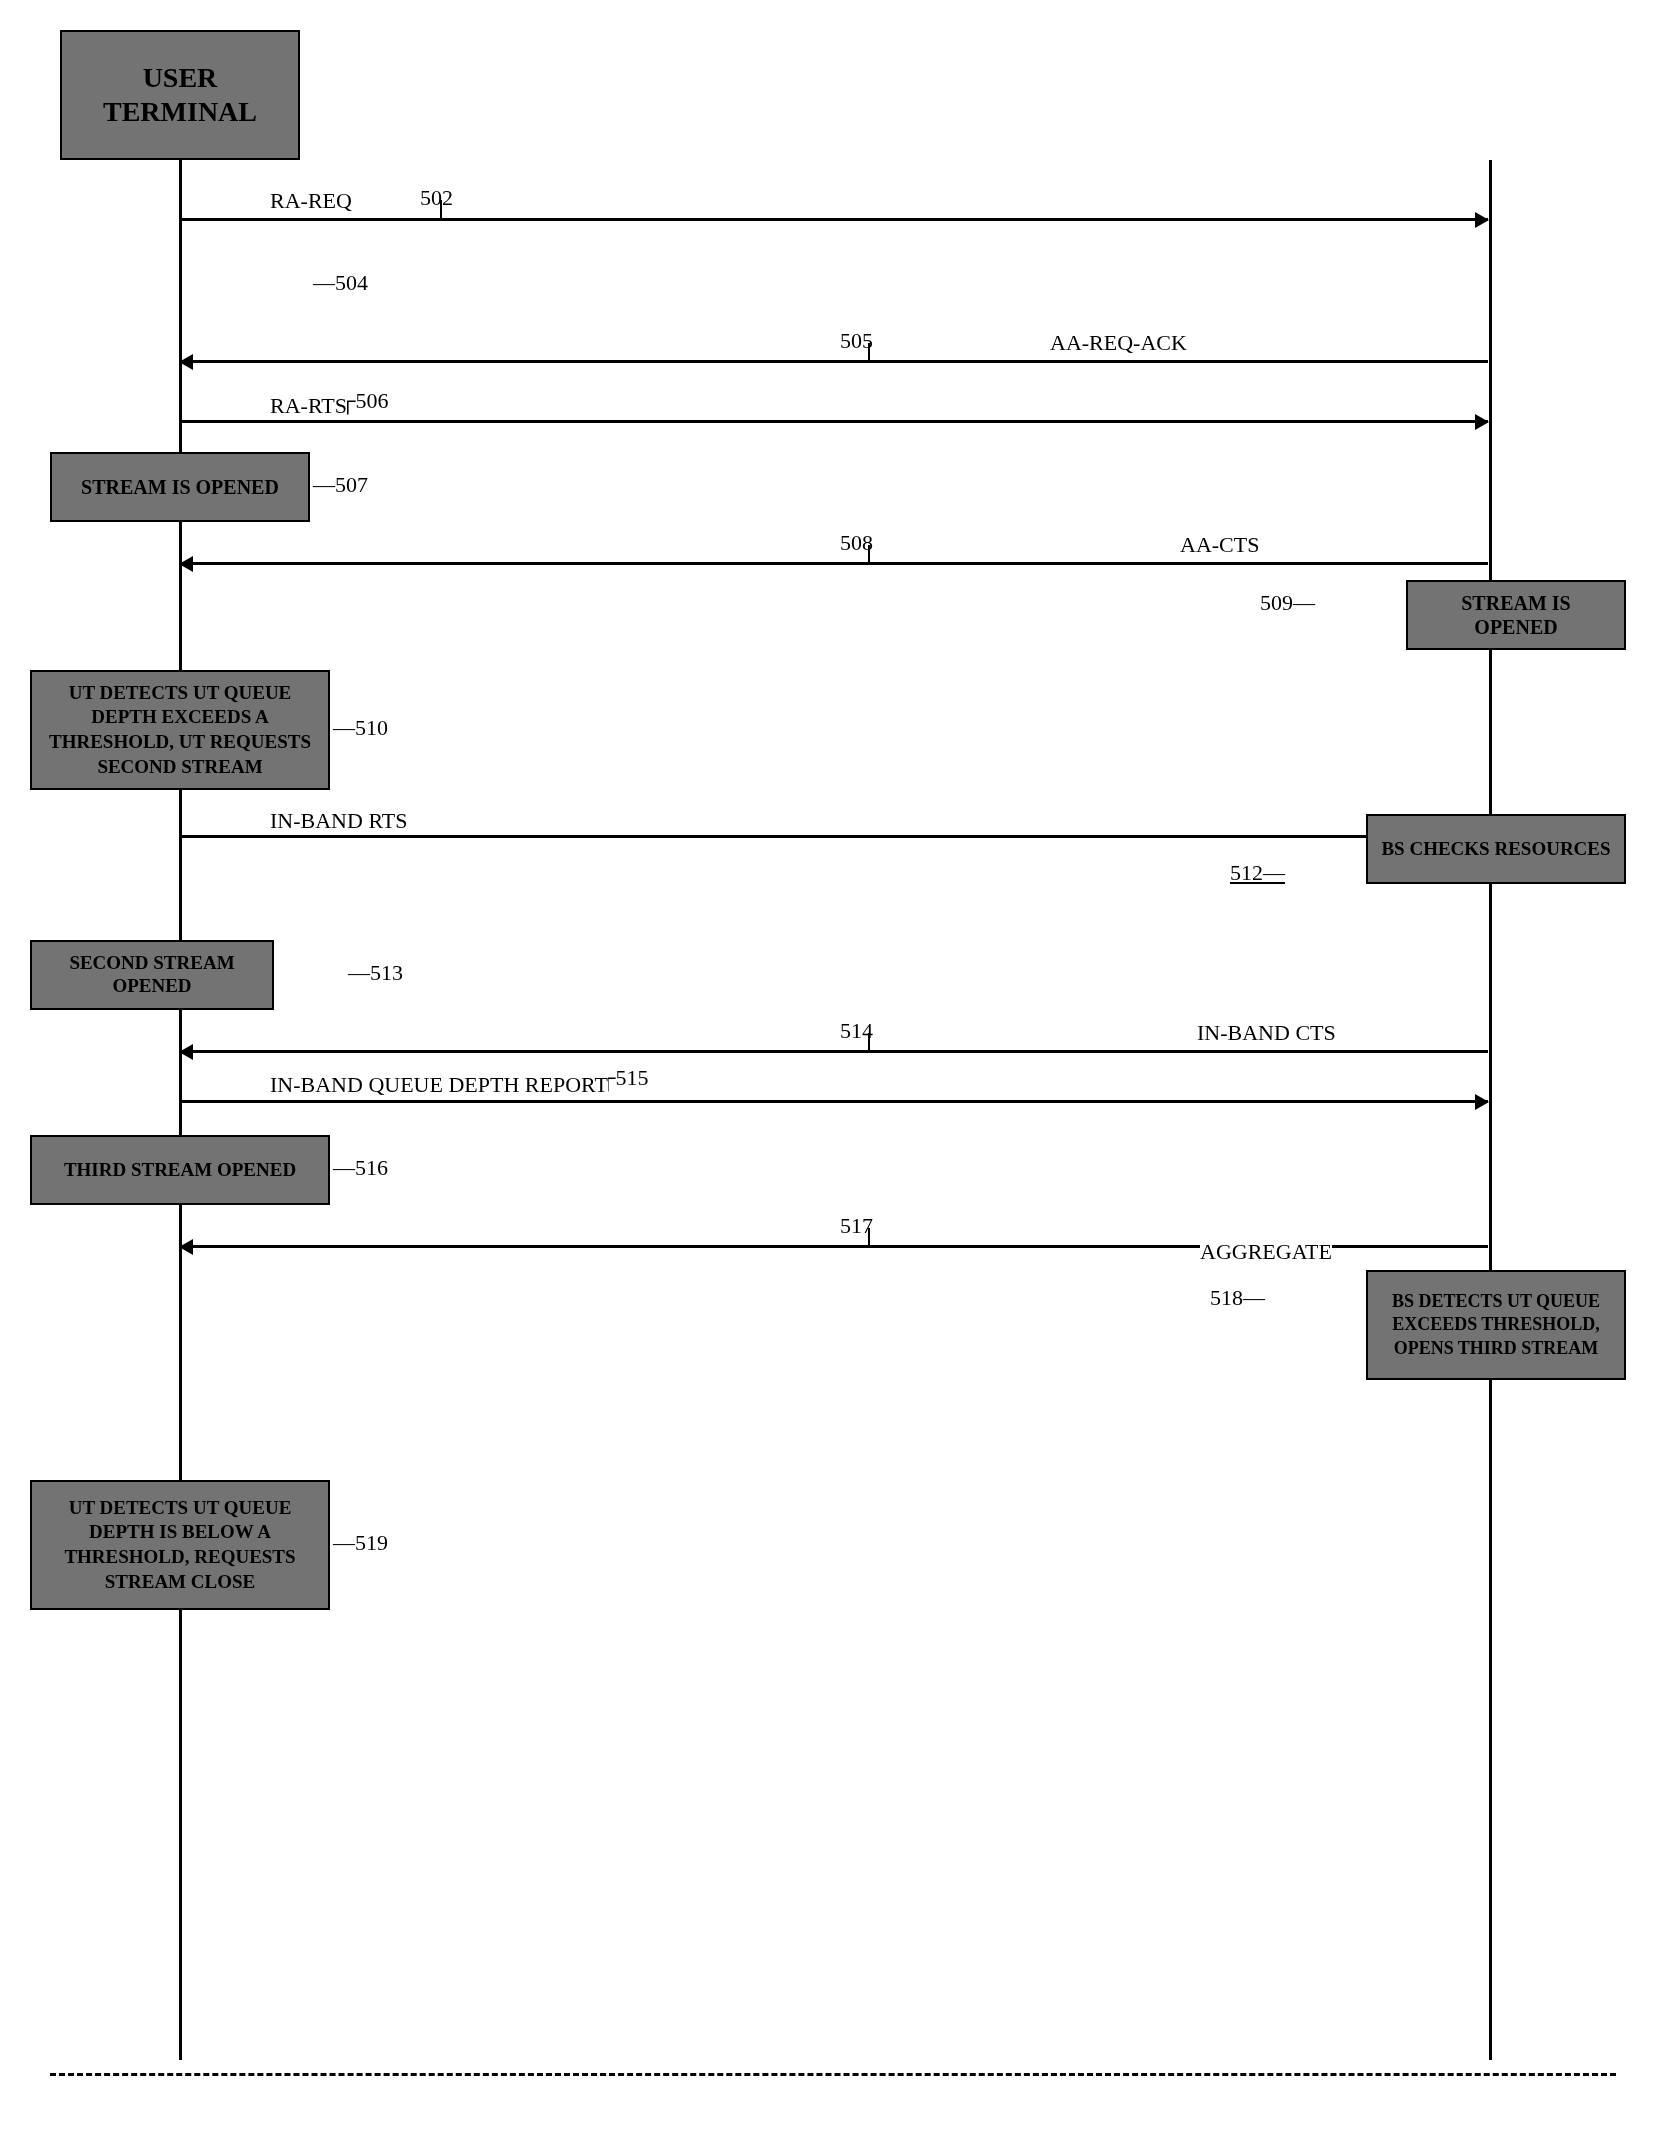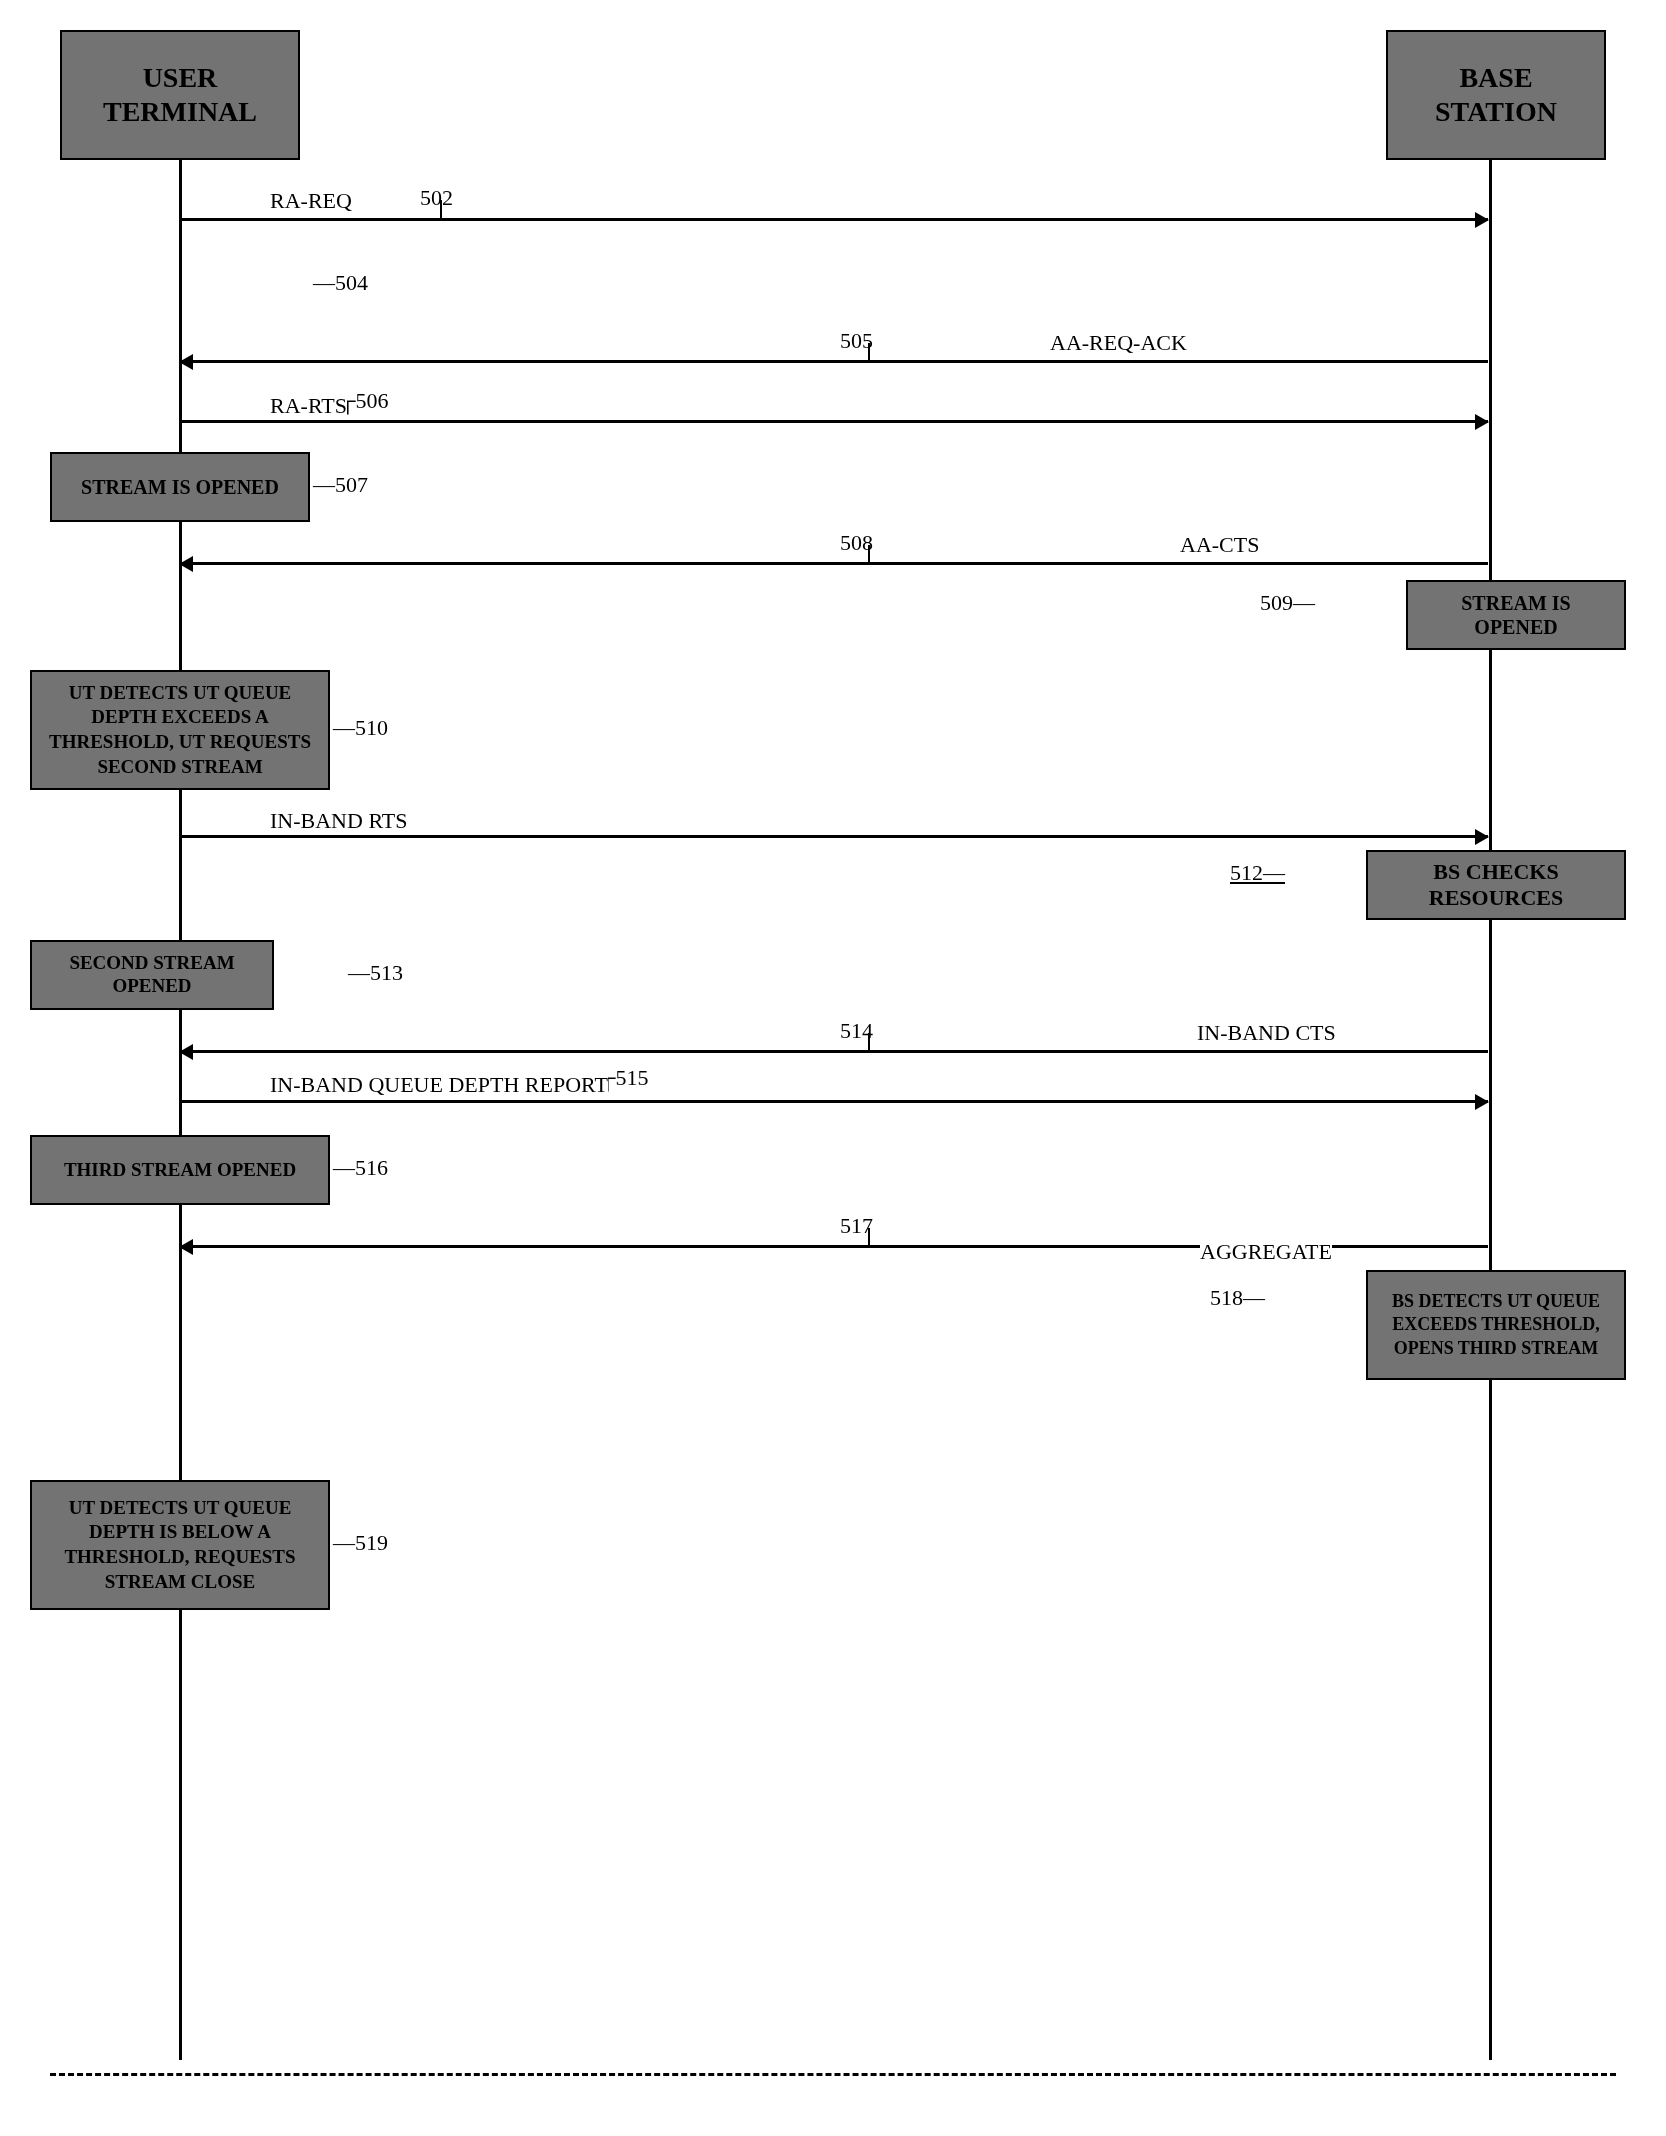--- a/index.html
+++ b/index.html
@@ -76,24 +76,20 @@
 </head>
 <body>
 
 <div class="diagram-container">
 
   <div class="box" style="left:60px; top:30px; width:240px; height:130px; font-size:28px;">
     <span style="white-space:pre-line;">USER
 TERMINAL</span>
   </div>
 
-  <div class="box" style="right:60px; top:30px; width:220px; height:130px; font-size:28px;">
-    <span style="white-space:pre-line;">BASE
-STATION</span>
-  </div>
 
   <div class="vline" style="left:179px; top:160px; height:1900px;"></div>
 
   <div class="vline" style="left:1489px; top:160px; height:1900px;"></div>
 
   <div class="ref-num" style="left:420px; top:185px;">502</div>
 
   <div style="position:absolute; left:440px; top:200px; width:2px; height:20px; background:#000;"></div>
 
   <div class="arrow-line arrow-right" style="left:180px; top:218px; width:1308px;"></div>
@@ -132,21 +128,21 @@
 THRESHOLD, UT REQUESTS
 SECOND STREAM</span>
   </div>
   <div class="ref-num" style="left:333px; top:715px;">—510</div>
 
   <div class="ref-num" style="left:360px; top:803px;">┌511</div>
   <div class="arrow-line arrow-right" style="left:180px; top:835px; width:1308px;"></div>
   <div class="arrow-label" style="left:270px; top:808px;">IN-BAND RTS</div>
 
   <div class="ref-num" style="left:1230px; top:860px;text-decoration:underline;">512—</div>
-  <div class="box" style="right:40px; top:850px; width:260px; height:70px; font-size:22px;">
+  <div class="box" style="right:40px; top:814px; width:260px; height:70px; font-size:19px;">
     <span>BS CHECKS RESOURCES</span>
   </div>
 
   <div class="box" style="left:30px; top:940px; width:244px; height:70px; font-size:19px;">
     <span>SECOND STREAM OPENED</span>
   </div>
   <div class="ref-num" style="left:348px; top:960px;">—513</div>
 
   <div class="ref-num" style="left:840px; top:1018px;">514</div>
   <div style="position:absolute; left:868px; top:1033px; width:2px; height:18px; background:#000;"></div>

